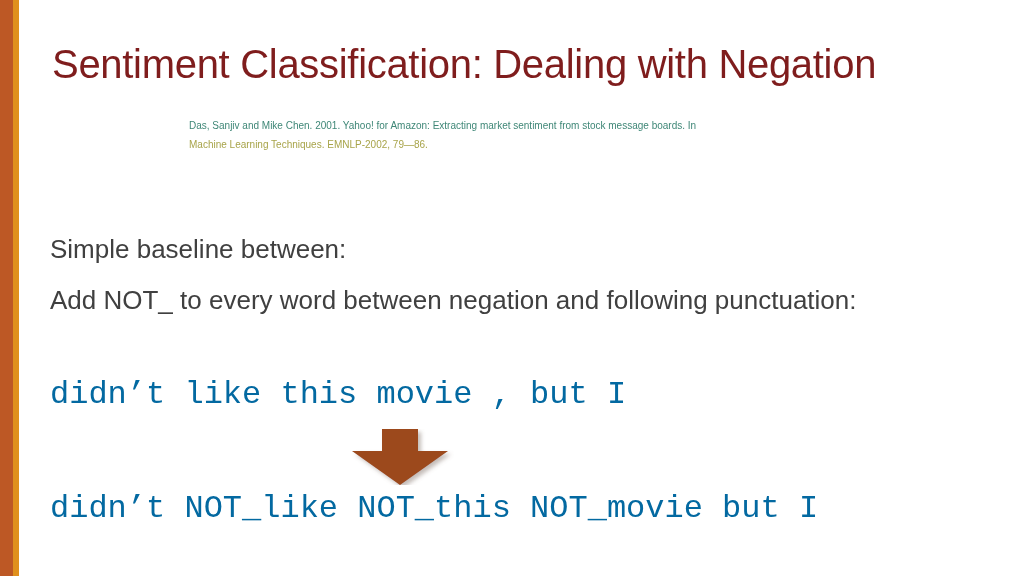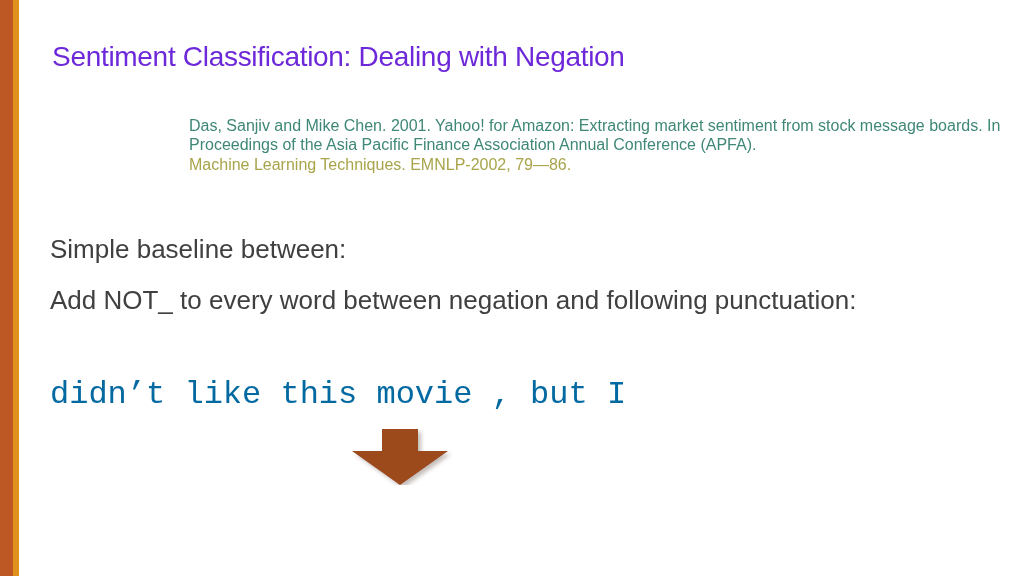--- a/index.html
+++ b/index.html
@@ -48,35 +48,35 @@
     letter-spacing: 1px;
     font-family: "Liberation Serif", serif;
     user-select: none;
   }
 
   
   .title {
     position: absolute;
     left: 52px;
     top: 41px;
-    font-size: 28px;
+    font-size: 40px;
     font-weight: 400;
-    color: #6d28d9;
+    color: #7f1d1d;
     letter-spacing: -0.3px;
     white-space: nowrap;
     line-height: 1.15;
   }
 
   
   .citations {
     position: absolute;
     left: 189px;
     top: 116px;
     width: 800px;
-    font-size: 16px;
+    font-size: 10px;
     line-height: 19.4px;
   }
   .cite-line { white-space: nowrap; }
   .cite-a { color: #3f8777; }
   .cite-b { color: #a8a44a; }
 
   
   .body-line {
     position: absolute;
     left: 50px;
@@ -117,34 +117,34 @@
 
   <div class="stripe-wide"></div>
   <div class="stripe-thin"></div>
 
   <div class="watermark"></div>
 
   <div class="title">Sentiment Classification: Dealing with Negation</div>
 
   <div class="citations">
     <div class="cite-line cite-a">Das, Sanjiv and Mike Chen. 2001. Yahoo! for Amazon: Extracting market sentiment from stock message boards. In</div>
-    <div class="cite-line cite-a">Proceedings of the Asia Pacific Finance Association Annual Conference (APFA).</div>
     <div class="cite-line cite-b">Machine Learning Techniques. EMNLP-2002, 79—86.</div>
   </div>
 
   <div class="body-line body-1">Simple baseline between:</div>
   <div class="body-line body-2">Add NOT_ to every word between negation and following punctuation:</div>
 
   <div class="code-line code-1">didn’t like this movie , but I</div>
 
   <div class="arrow">
     <svg width="112" height="56" viewBox="0 0 112 56" xmlns="http://www.w3.org/2000/svg">
       <defs>
         <filter id="shadow" x="-20%" y="-20%" width="150%" height="150%">
           <feDropShadow dx="3" dy="3" stdDeviation="2.2" flood-color="#7a6a60" flood-opacity="0.45"></feDropShadow>
         </filter>
       </defs>
       <polygon points="38,0 74,0 74,22 104,22 56,56 8,22 38,22" fill="#9c4a1e" filter="url(#shadow)"></polygon>
     </svg>
   </div>
 
+  <div class="code-line code-2">didn’t NOT_like NOT_this NOT_movie but I</div>
 
 </div>
 
 </body></html>

